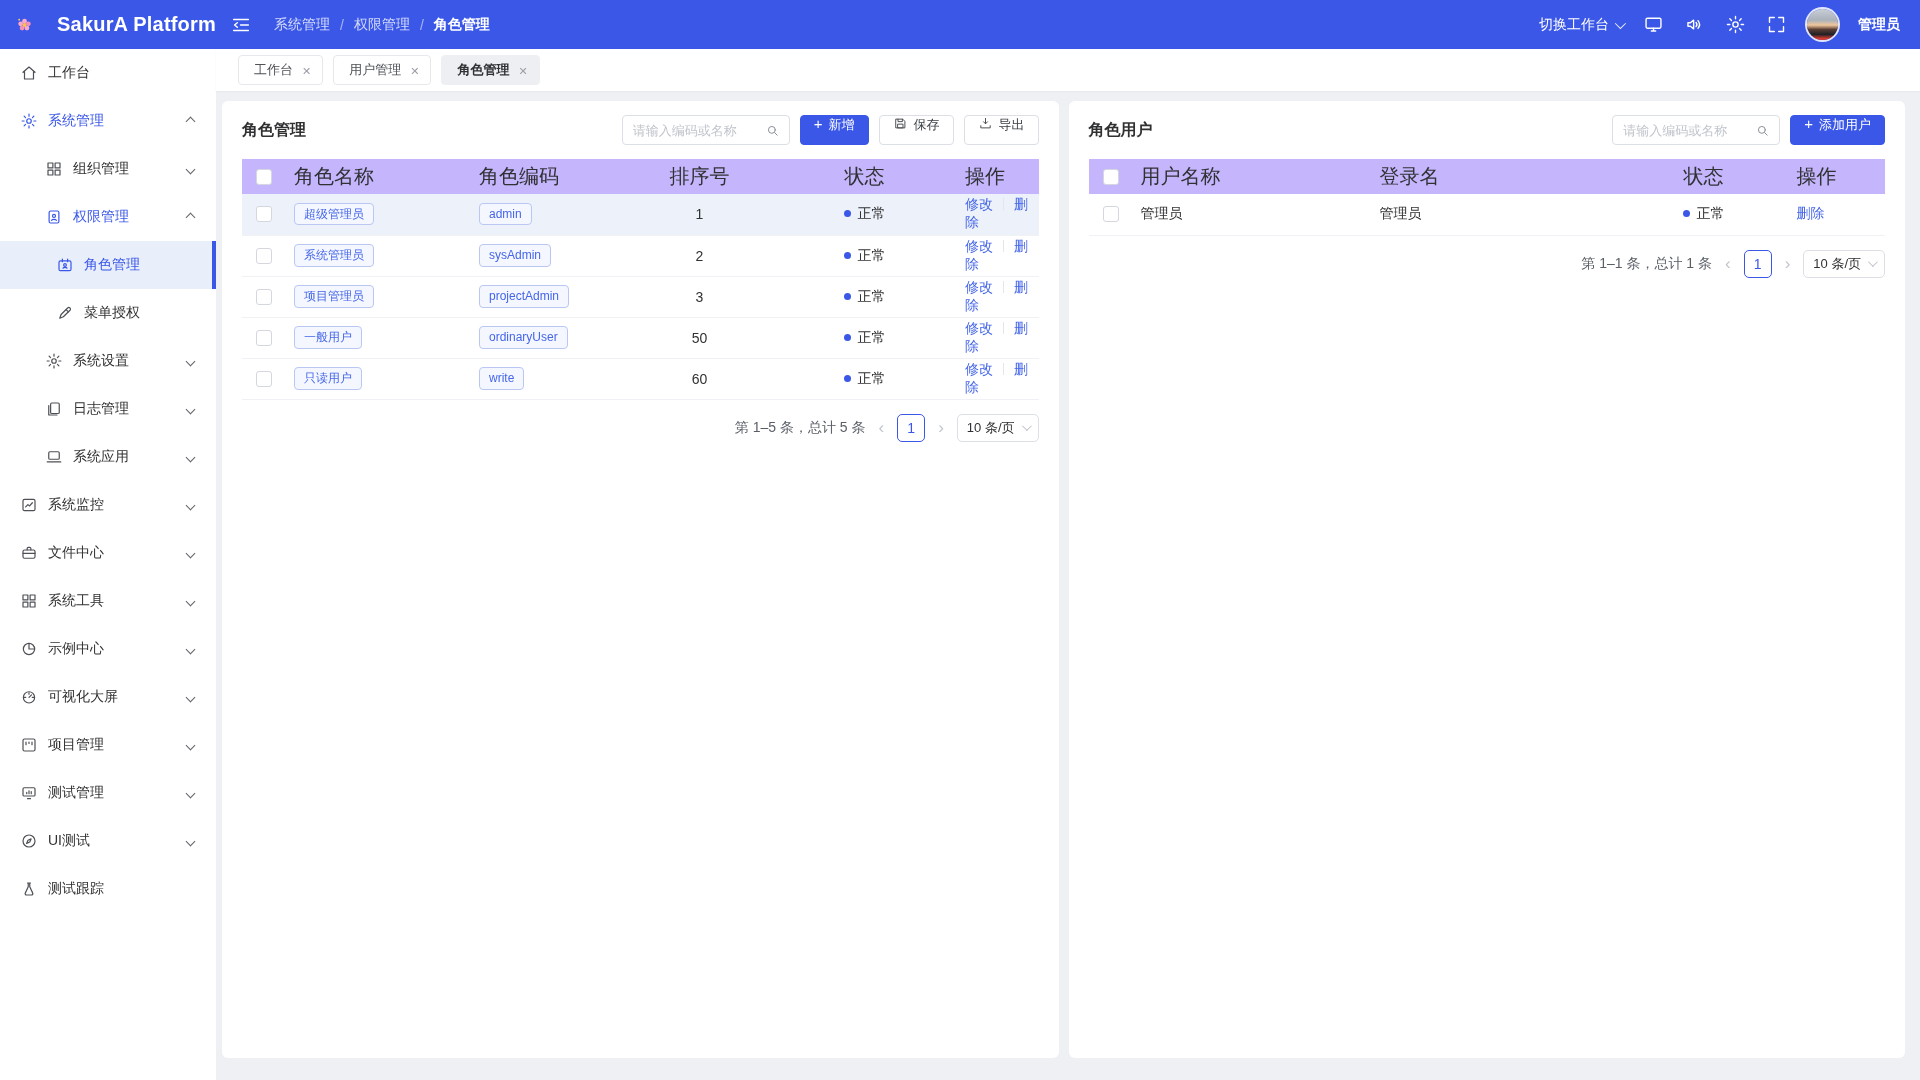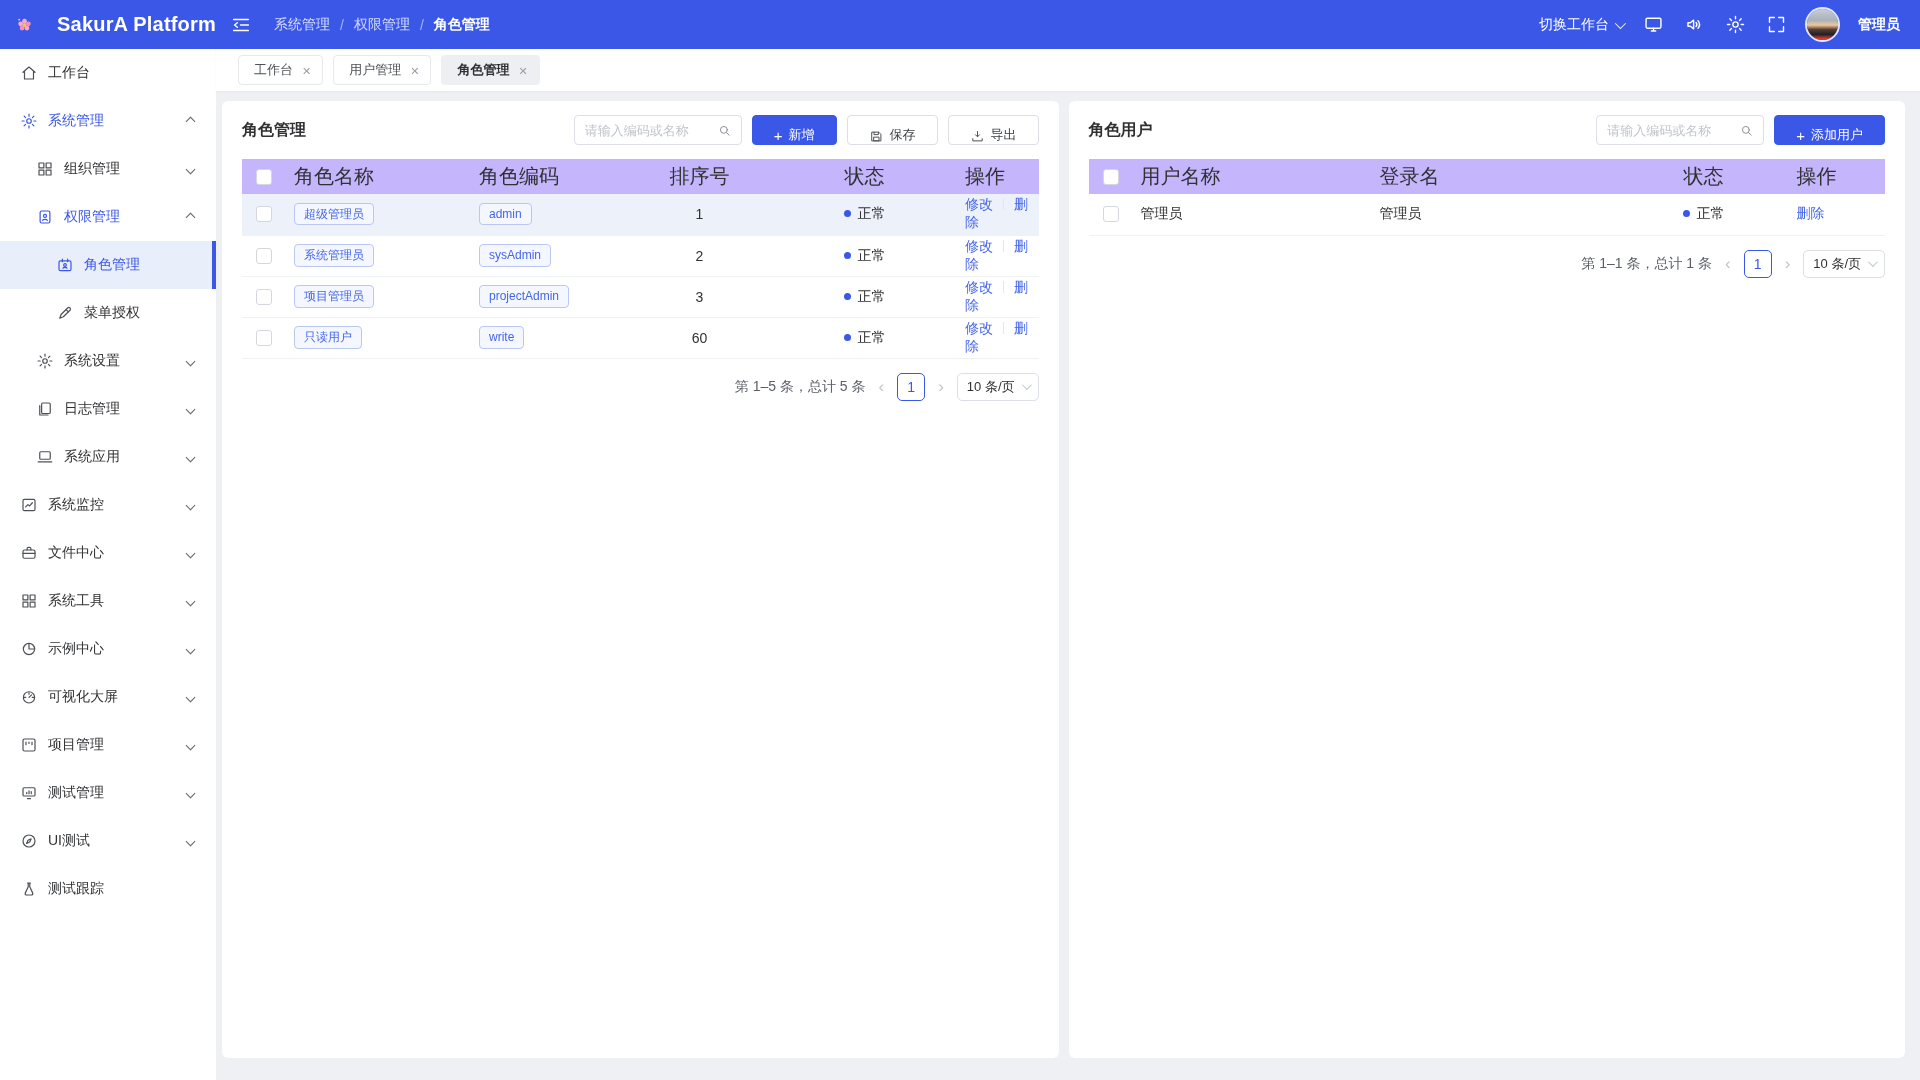--- a/index.html
+++ b/index.html
@@ -36,21 +36,21 @@
   .content{flex:1;display:flex;flex-direction:column;min-width:0;}
 
   
   .side-item{height:48px;display:flex;align-items:center;font-size:14px;color:var(--txt);cursor:pointer;position:relative;}
   .side-item .s-icon{width:18px;height:18px;margin-right:10px;color:#4d5056;flex:0 0 18px;}
   .side-item .s-label{white-space:nowrap;}
   .side-item .chev{width:7px;height:7px;border-right:1.6px solid #5f6368;border-bottom:1.6px solid #5f6368;margin-left:auto;margin-right:22px;}
   .chev.down{transform:rotate(45deg);}
   .chev.up{transform:rotate(-135deg);}
   .lvl1{padding-left:20px;}
-  .lvl2{padding-left:36px;}
+  .lvl2{padding-left:45px;}
   .lvl3{padding-left:56px;}
   .side-item.blue{color:var(--primary);} .side-item.blue .s-icon{color:var(--primary);}
   .side-item.active{background:var(--active-bg);color:var(--primary);}
   .side-item.active .s-icon{color:var(--primary);}
   .side-item.active::after{content:'';position:absolute;right:0;top:0;bottom:0;width:4px;background:var(--primary);}
 
   
   .tabstrip{height:42px;background:#fff;display:flex;align-items:center;gap:10px;padding-left:22px;flex:0 0 42px;box-shadow:0 1px 2px rgba(0,0,0,.04);}
   .tab{height:30px;display:flex;align-items:center;gap:9px;padding:0 11px 0 15px;border:1px solid #e7e8ec;border-radius:4px;background:#fff;font-size:13px;color:#4e5156;cursor:pointer;white-space:nowrap;}
   .tab.active{background:#edeff2;border-color:#edeff2;color:#303133;font-weight:600;}
@@ -60,21 +60,21 @@
   
   .main{flex:1;display:flex;gap:10px;padding:10px 15px 22px 6px;min-height:0;}
   .card{flex:1;background:var(--card-bg);border-radius:6px;padding:14px 20px;display:flex;flex-direction:column;min-width:0;}
   .card-head{display:flex;align-items:center;margin-bottom:14px;}
   .card-title{font-size:16px;font-weight:700;color:var(--txt);}
   .controls{margin-left:auto;display:flex;align-items:center;gap:10px;}
   .search-box{width:168px;height:30px;border:1px solid var(--border);border-radius:4px;display:flex;align-items:center;padding:0 9px 0 10px;background:#fff;}
   .search-box input{border:none;outline:none;flex:1;min-width:0;font-size:13px;color:#333;background:transparent;}
   .search-box input::placeholder{color:#c0c4cc;}
   .search-ico{width:15px;height:15px;color:#8b8f98;flex:0 0 15px;cursor:pointer;}
-  .btn{height:30px;border-radius:4px;display:inline-flex;align-items:flex-end;gap:6px;padding:0 21px;font-size:13px;border:1px solid var(--border);background:#fff;color:#3c4046;cursor:pointer;white-space:nowrap;}
+  .btn{height:30px;border-radius:4px;display:inline-flex;align-items:flex-start;gap:6px;padding:0 13px;font-size:13px;border:1px solid var(--border);background:#fff;color:#3c4046;cursor:pointer;white-space:nowrap;}
   .btn .b-ico{width:15px;height:15px;color:#4e5156;}
   .btn-primary{background:var(--primary);border-color:var(--primary);color:#fff;font-weight:500;}
   .btn-primary .plus::before{content:'+';font-size:15px;font-weight:400;line-height:1;}
 
   
   table{width:100%;border-collapse:collapse;table-layout:fixed;}
   thead th{background:#c4b5fd;height:35px;font-size:20px;font-weight:400;color:var(--txt);text-align:left;padding:0 8px;}
   tbody td{height:41px;border-bottom:1px solid var(--row-line);font-size:14px;color:var(--txt);padding:0 8px;}
   th.c,td.c{text-align:center;}
   tr.selected td{background:var(--sel-row);}
@@ -451,20 +451,30 @@
                 <td><span class="tag">项目管理员</span></td>
                 <td><span class="tag">projectAdmin</span></td>
                 <td class="c"><span>3</span></td>
                 <td class="c"><span class="dot"></span><span>正常</span></td>
                 <td><span class="link">修改</span><span class="act-div"></span><span class="link">删除</span></td>
               </tr>
               <tr>
                 <td>
                   <div class="cbx"></div>
                 </td>
+                <td><span class="tag">一般用户</span></td>
+                <td><span class="tag">ordinaryUser</span></td>
+                <td class="c"><span>50</span></td>
+                <td class="c"><span class="dot"></span><span>正常</span></td>
+                <td><span class="link">修改</span><span class="act-div"></span><span class="link">删除</span></td>
+              </tr>
+              <tr>
+                <td>
+                  <div class="cbx"></div>
+                </td>
                 <td><span class="tag">只读用户</span></td>
                 <td><span class="tag">write</span></td>
                 <td class="c"><span>60</span></td>
                 <td class="c"><span class="dot"></span><span>正常</span></td>
                 <td><span class="link">修改</span><span class="act-div"></span><span class="link">删除</span></td>
               </tr>
             </tbody>
         </table>
         <div class="pager">
           <span>第 1–5 条，总计 5 条</span>

